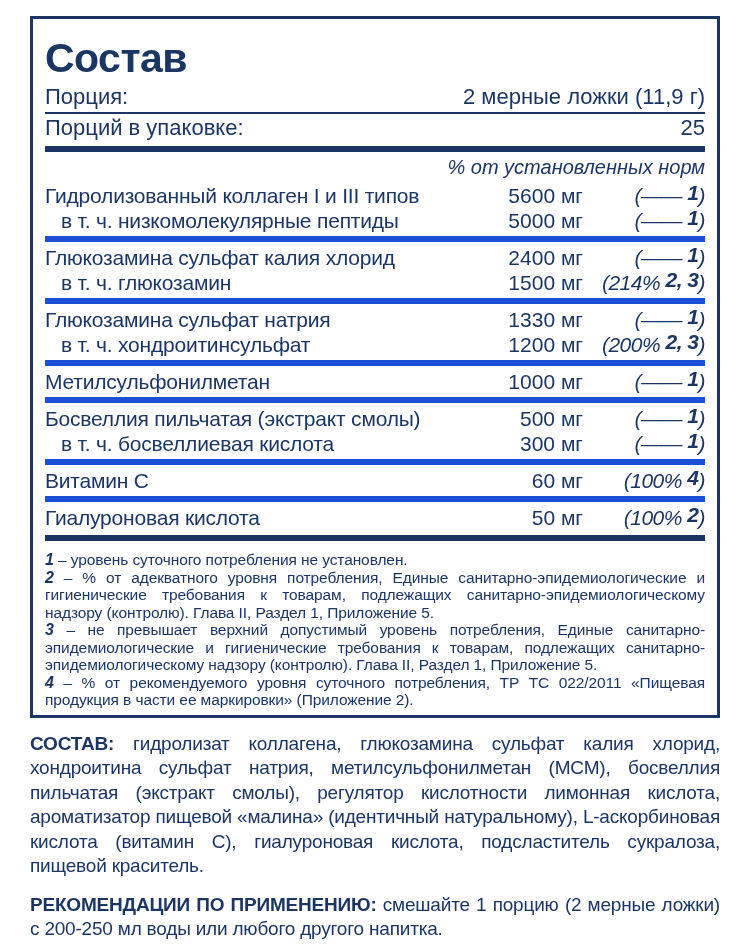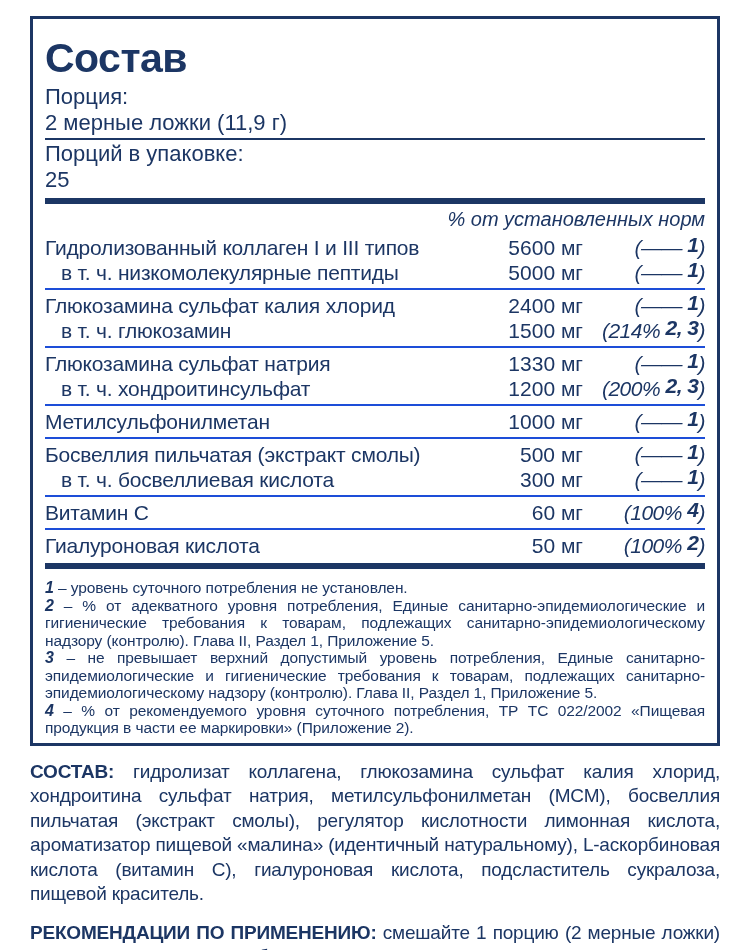--- a/index.html
+++ b/index.html
@@ -13,30 +13,30 @@
   .facts{
     border:3px solid #1c3664;
     padding:16px 12px 6px 12px;
   }
   .title{
     font-size:41px;font-weight:bold;letter-spacing:-0.5px;
     margin:2px 0 3px 0;line-height:1.05;
   }
   .hdr-row{
     display:flex;justify-content:space-between;align-items:baseline;
-    font-size:22px;line-height:26px;padding:1px 0 2px 0;flex-direction:column;
+    font-size:22px;line-height:26px;padding:1px 0 2px 0;
   }
   .hdr-row.first{border-bottom:2px solid #1c3664;}
   .thick{height:6px;background:#1c3664;margin:3px 0 2px 0;}
   .thick.pre-notes{margin:2px 0 3px 0;}
   .norms-hdr{
     font-style:italic;text-align:right;font-size:20px;line-height:24px;
     padding:1px 0 1px 0;
   }
-  .group{padding:3px 0 3px 0;border-bottom:2px solid #1d4ed8;}
+  .group{padding:3px 0 3px 0;border-bottom:6px solid #1d4ed8;}
   .group.last{border-bottom:none;}
   .line{display:flex;align-items:baseline;font-size:21px;line-height:25px;}
   .name{flex:1;letter-spacing:-0.2px;}
   .name.sub{padding-left:16px;}
   .amt{width:105px;text-align:right;white-space:nowrap;}
   .norm{width:122px;text-align:right;white-space:nowrap;font-style:italic;letter-spacing:-0.5px;}
   .norm .sup{font-weight:bold;position:relative;top:-3px;}
   .footnotes{margin-top:10px;}
   .fnote{
     margin:0;font-size:15.5px;line-height:17.5px;text-align:justify;
@@ -152,21 +152,21 @@
       <span class="norm"><span>(100% </span><b class="sup">2</b><span>)</span></span>
     </div>
   </div>
 
   <div class="thick pre-notes"></div>
 
   <div class="footnotes">
     <p class="fnote"><b class="fmark">1</b> <span>– уровень суточного потребления не установлен.</span></p>
     <p class="fnote"><b class="fmark">2</b> <span>– % от адекватного уровня потребления, Единые санитарно-эпидемиологические и гигиенические требования к товарам, подлежащих санитарно-эпидемиологическому надзору (контролю). Глава II, Раздел 1, Приложение 5.</span></p>
     <p class="fnote"><b class="fmark">3</b> <span>– не превышает верхний допустимый уровень потребления, Единые санитарно-эпидемиологические и гигиенические требования к товарам, подлежащих санитарно-эпидемиологическому надзору (контролю). Глава II, Раздел 1, Приложение 5.</span></p>
-    <p class="fnote"><b class="fmark">4</b> <span>– % от рекомендуемого уровня суточного потребления, ТР ТС 022/2002 «Пищевая продукция в части ее маркировки» (Приложение 2).</span></p>
+    <p class="fnote"><b class="fmark">4</b> <span>– % от рекомендуемого уровня суточного потребления, ТР ТС 022/2011 «Пищевая продукция в части ее маркировки» (Приложение 2).</span></p>
   </div>
 </div>
 
 <p class="para"><b class="plabel">СОСТАВ:</b> <span>гидролизат коллагена, глюкозамина сульфат калия хлорид, хондроитина сульфат натрия, метилсульфонилметан (МСМ), босвеллия пильчатая (экстракт смолы), регулятор кислотности лимонная кислота, ароматизатор пищевой «малина» (идентичный натуральному), L-аскорбиновая кислота (витамин С), гиалуроновая кислота, подсластитель сукралоза, пищевой краситель.</span></p>
 
 <p class="para"><b class="plabel">РЕКОМЕНДАЦИИ ПО ПРИМЕНЕНИЮ:</b> <span>смешайте 1 порцию (2 мерные ложки) с 200-250 мл воды или любого другого напитка.</span></p>
 
 <div class="warn">
   <div class="warn-line">ПЕРЕД ПРИМЕНЕНИЕМ ПРОКОНСУЛЬТИРУЙТЕСЬ С ПРОФИЛЬНЫМ КОМПЕТЕНТНЫМ СПЕЦИАЛИСТОМ</div>
 

